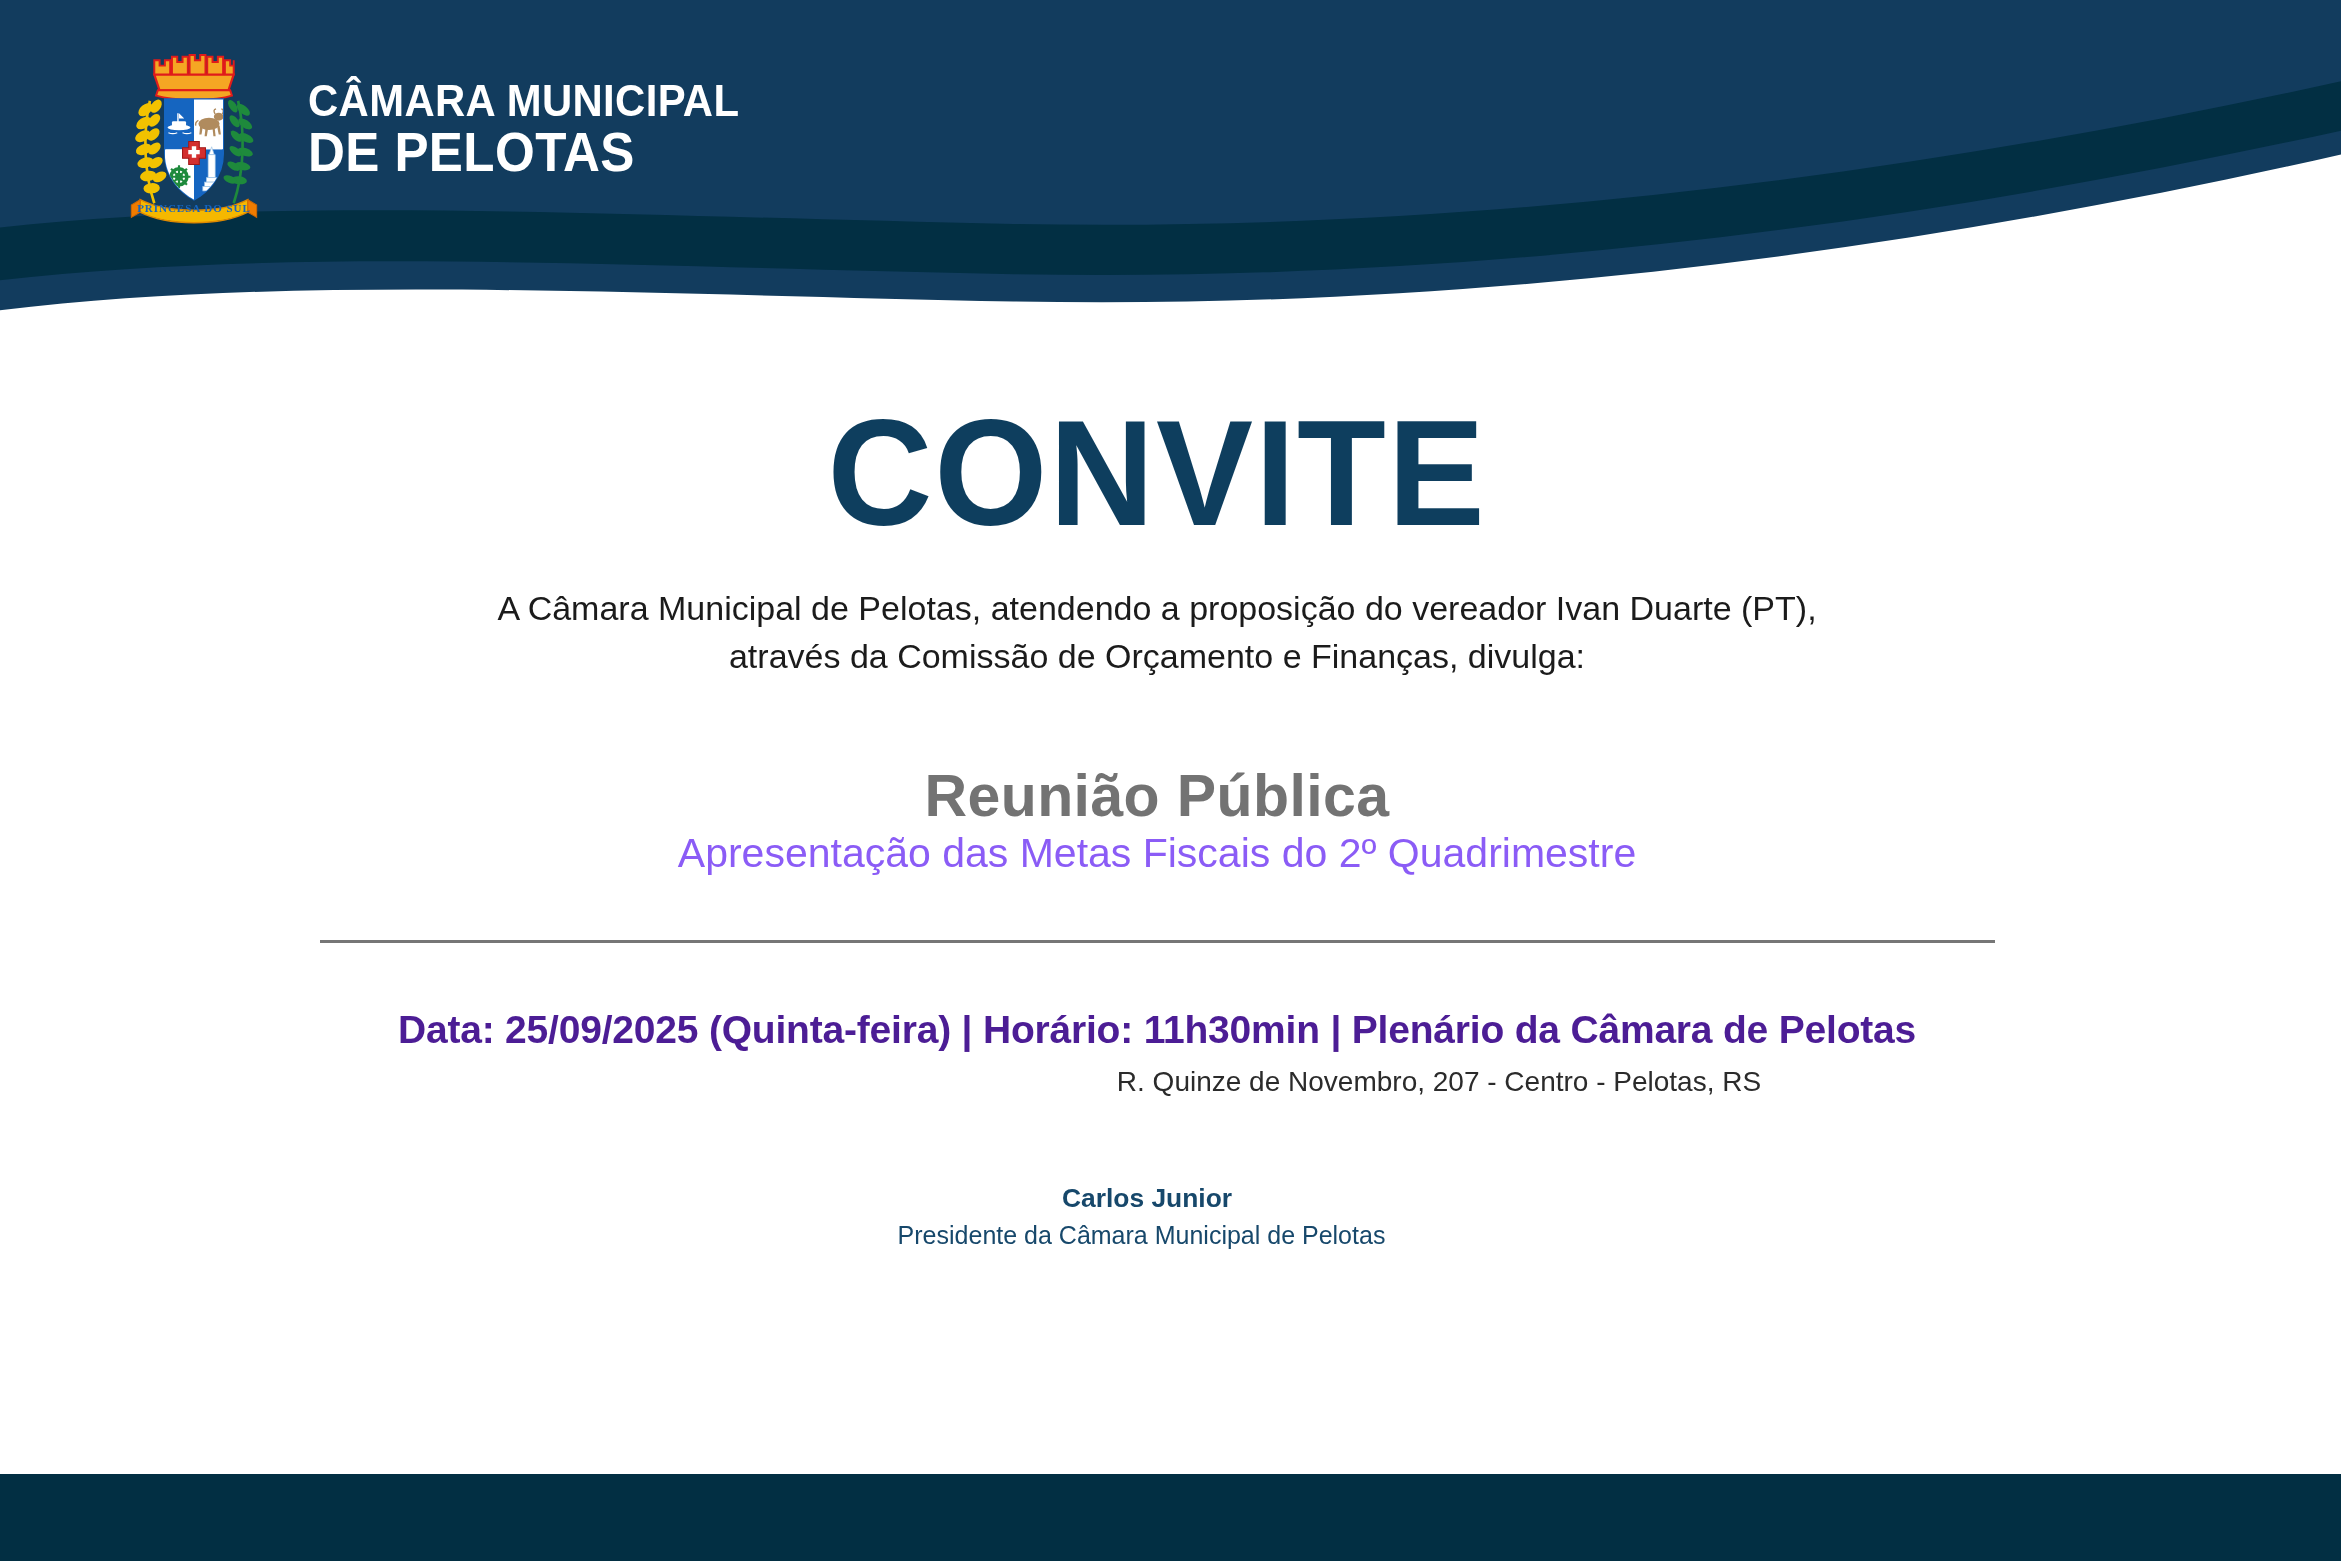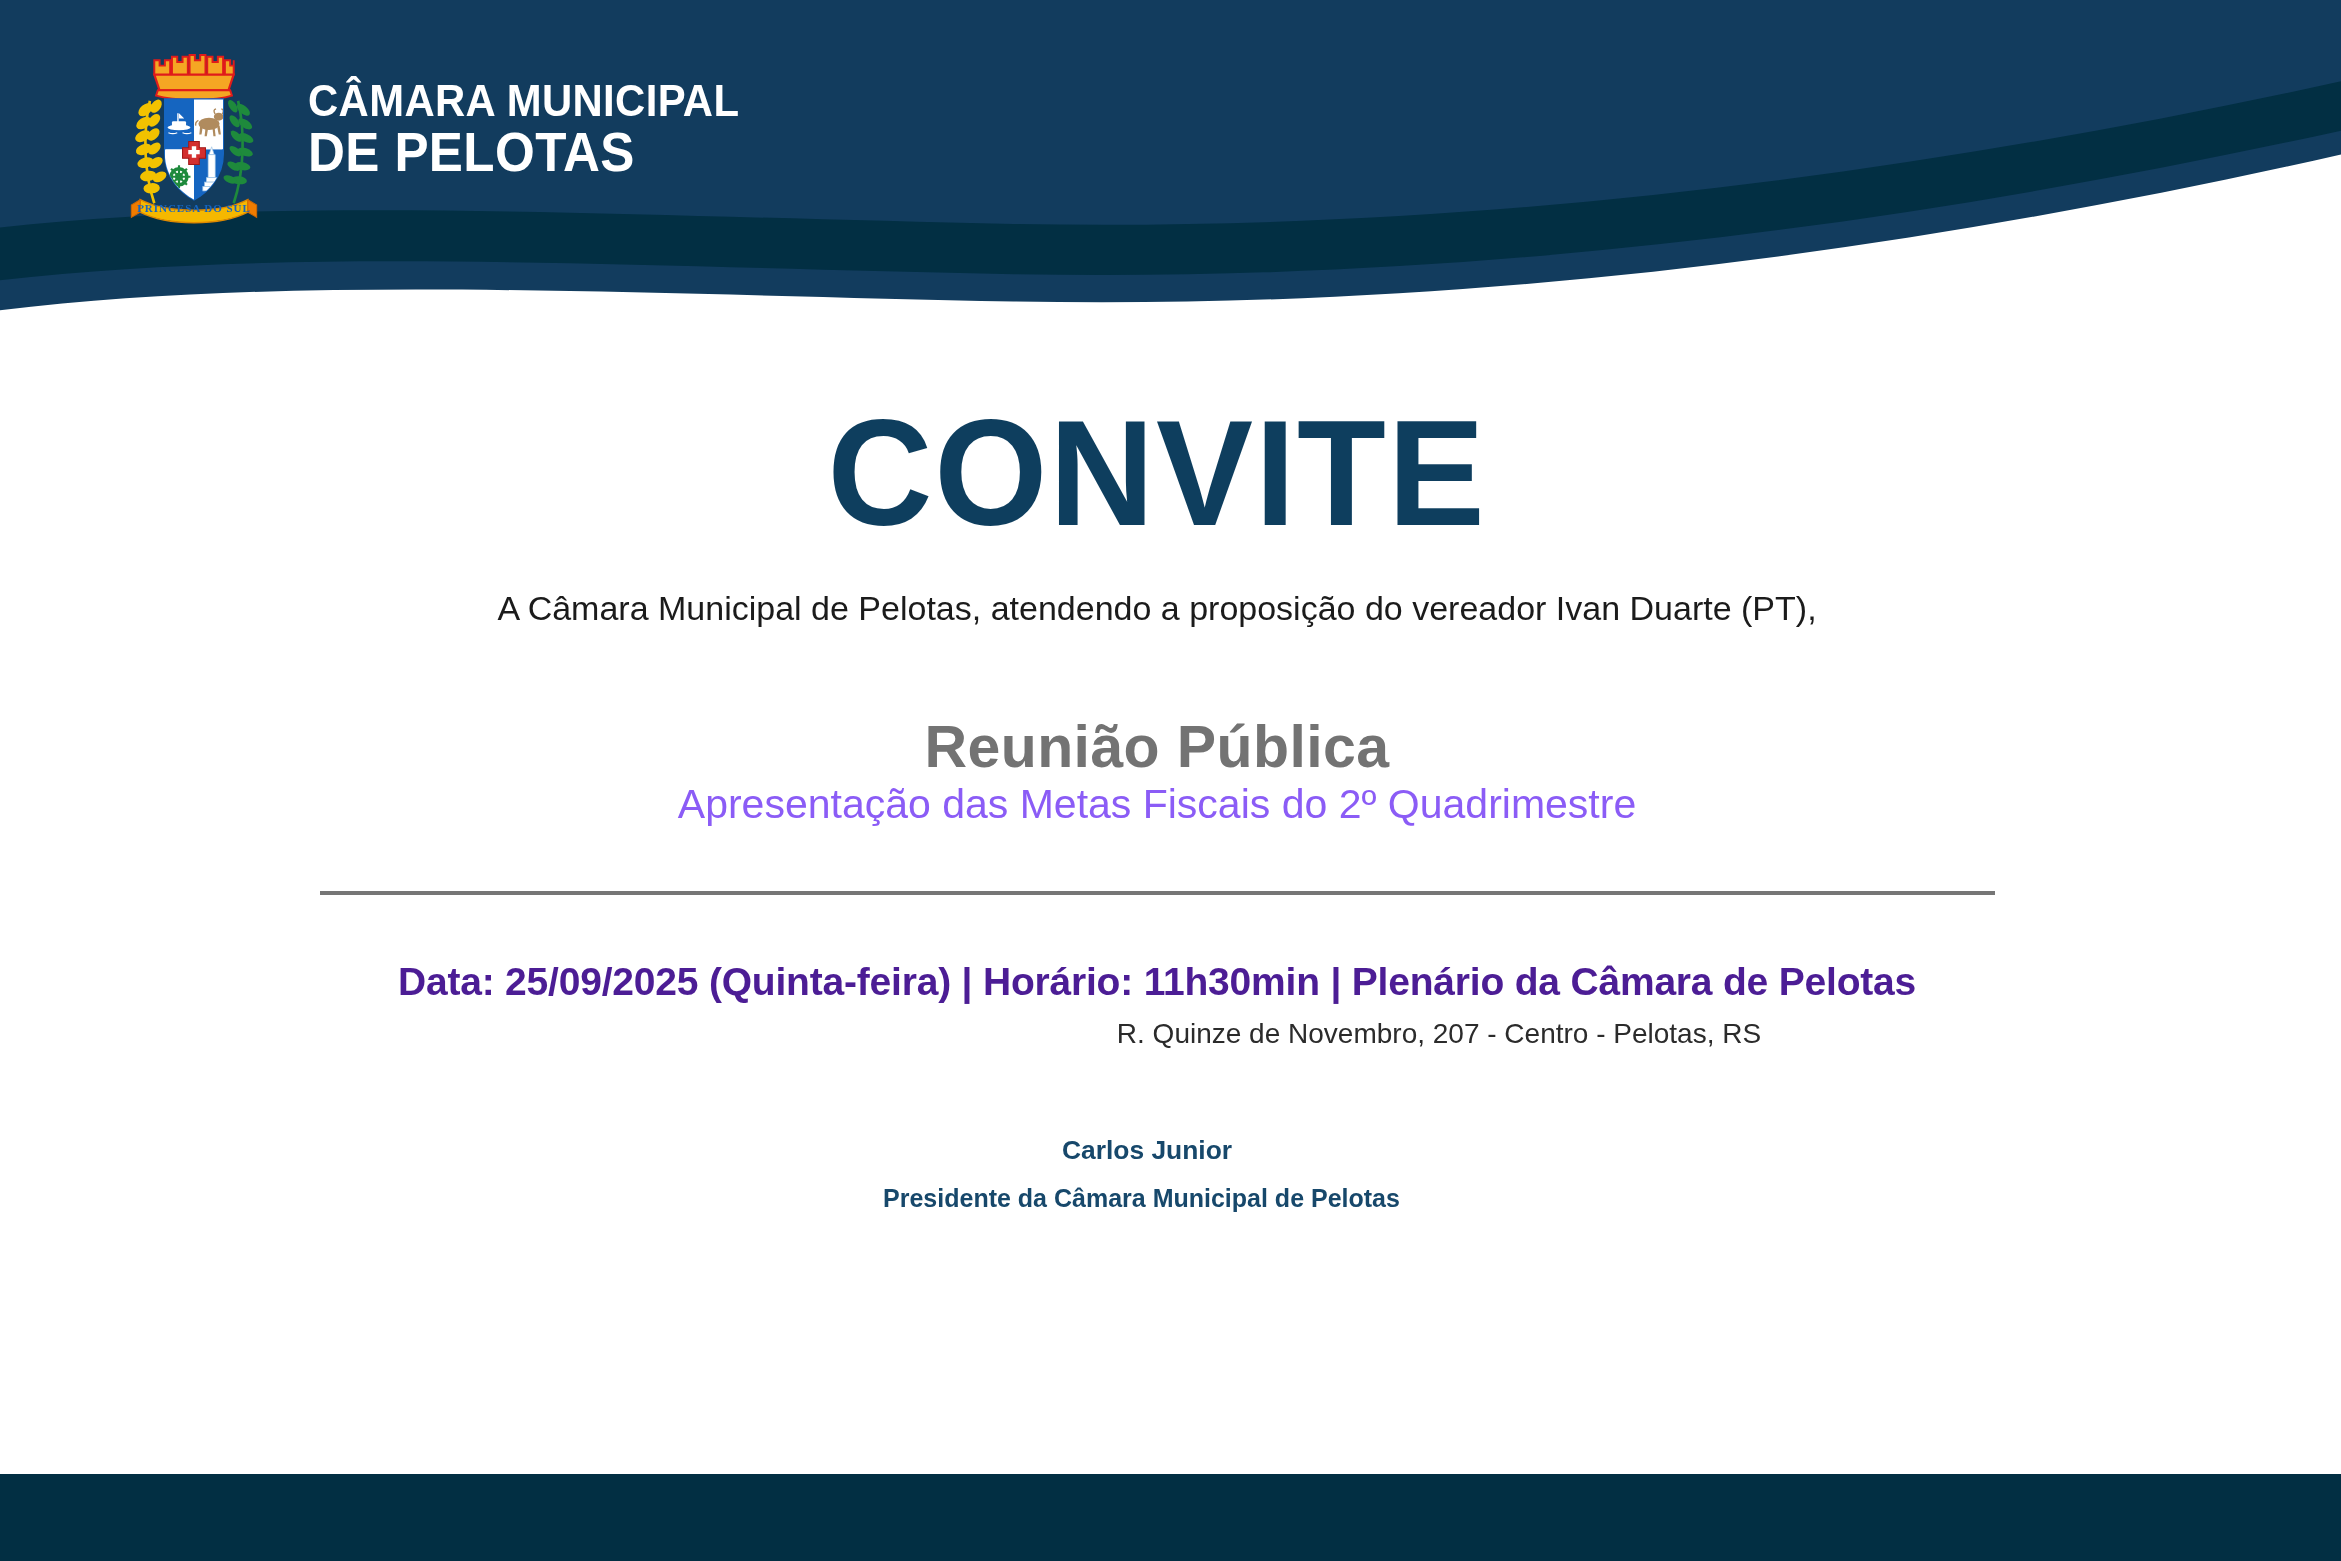--- a/index.html
+++ b/index.html
@@ -155,23 +155,23 @@
   .signature {
     margin-top: 85px;
   }
   .sig-name {
     font-size: 26.4px;
     font-weight: 700;
     color: #17486B;
     padding-right: 20px;
   }
   .sig-role {
-    margin-top: 18px;
+    margin-top: 7px;
     font-size: 25px;
-    font-weight: 700;
+    font-weight: 400;
     color: #17486B;
     padding-right: 31px;
   }
 
   
   .footer-bar {
     position: absolute;
     left: 0;
     top: 1474px;
     width: 2342px;
@@ -324,20 +324,21 @@
       </div>
     </div>
   </div>
 
   <div class="body-area">
 
     <div class="convite-title">CONVITE</div>
 
     <div class="intro">
       <span class="l">A Câmara Municipal de Pelotas, atendendo a proposição do vereador Ivan Duarte (PT),</span>
+      <span class="l">através da Comissão de Orçamento e Finanças, divulga:</span>
     </div>
 
     <div class="event-title">Reunião Pública</div>
 
     <div class="event-sub">Apresentação das Metas Fiscais do 2º Quadrimestre</div>
 
     <div class="divider-wrap">
       <div class="divider"></div>
     </div>
 

